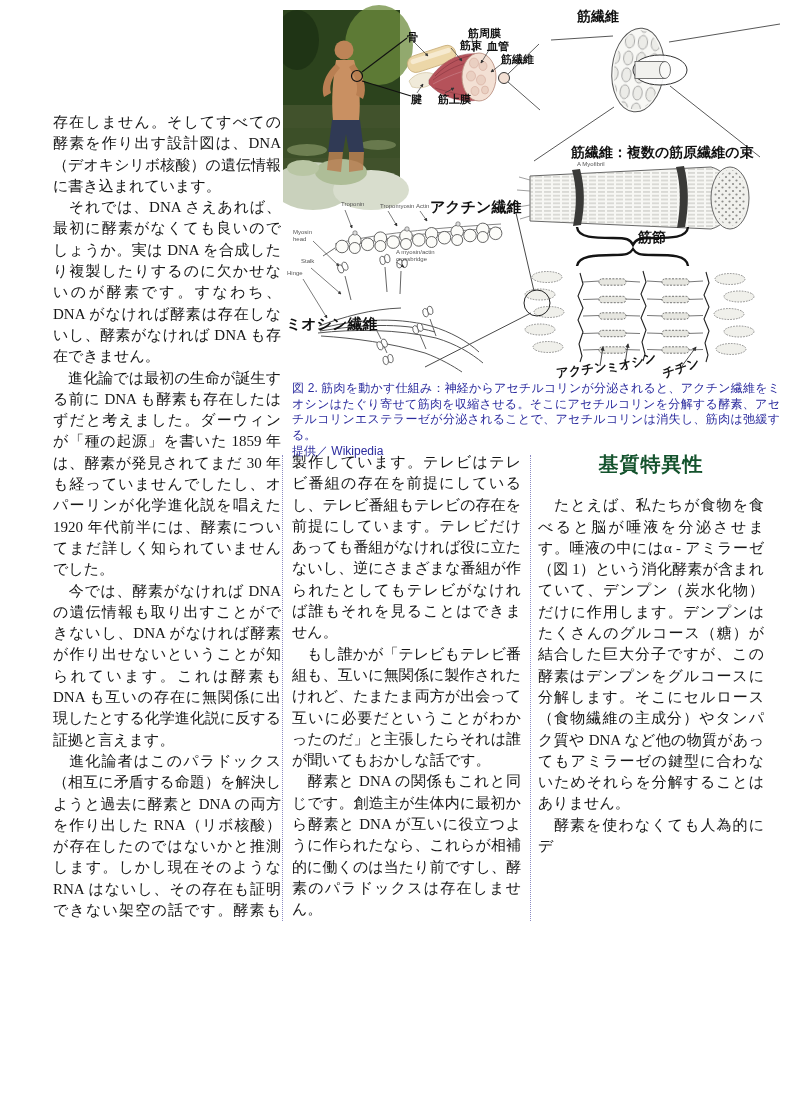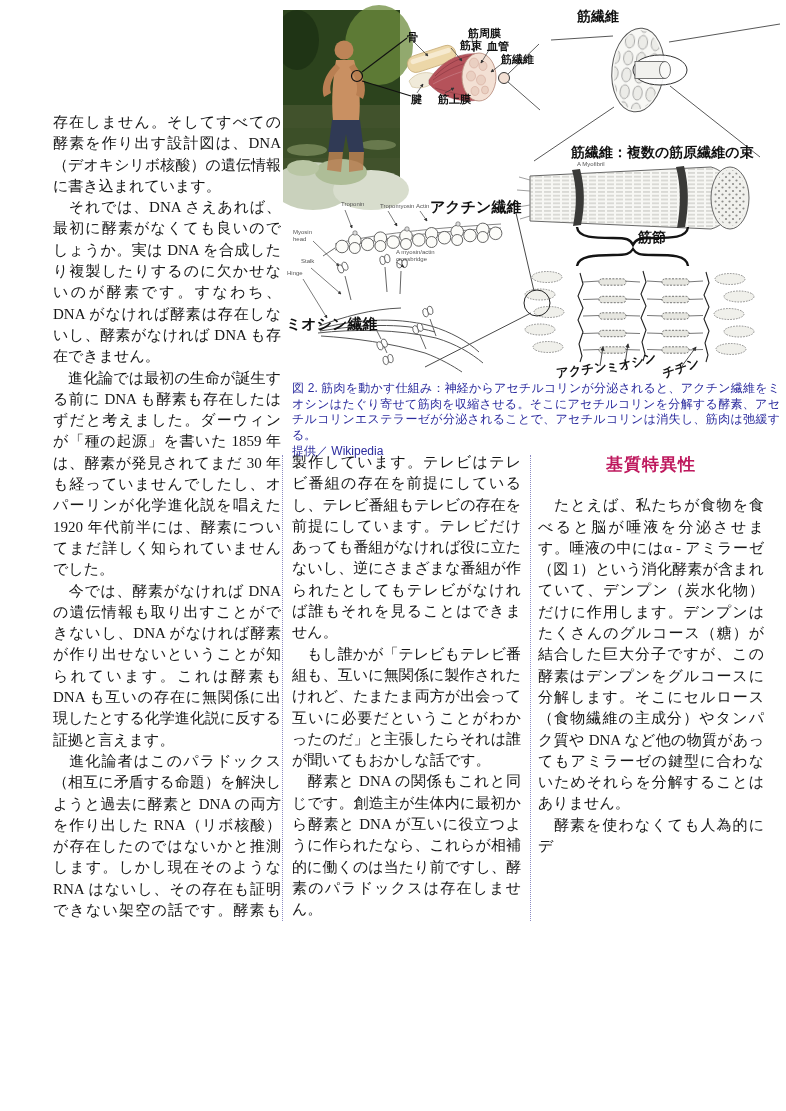--- a/index.html
+++ b/index.html
@@ -16,22 +16,22 @@
   .dlabel.xl  { font-size:15px; }
   .dlabel.tiny{ font-size:6px; font-weight:normal; color:#555; white-space:normal; line-height:6.5px; }
 
   .col { position:absolute; font-family:"Liberation Serif","DejaVu Serif",serif;
          font-size:15px; line-height:21.3px; color:#161616; text-align:justify; }
   .col p { margin:0; }
   #col-left  { left:53px;  top:112px; width:228px; }
   #col-mid   { left:292px; top:452px; width:229px; }
   #col-right { left:538px; top:452px; width:226px; }
 
-  .heading { font-family:"Liberation Sans","DejaVu Sans",sans-serif; font-size:17px;
-             font-weight:bold; text-align:center; color:#be185d; margin:2px 0 20px 0; letter-spacing:1px; }
+  .heading { font-family:"Liberation Sans","DejaVu Sans",sans-serif; font-size:20px;
+             font-weight:bold; text-align:center; color:#14532d; margin:2px 0 20px 0; letter-spacing:1px; }
 
   .caption { position:absolute; left:292px; top:381px; width:488px;
              font-family:"Liberation Sans","DejaVu Sans",sans-serif;
              font-size:12px; line-height:15.6px; color:#2b2b9e; }
   .caption .cap-body { text-align:justify; }
   .caption .cap-credit { margin-top:1px; }
 
   .divider { position:absolute; top:455px; height:542px; width:0; border-left:1px dotted #8a8ac2; }
   #div1 { left:282px; } #div2 { left:530px; }
 

